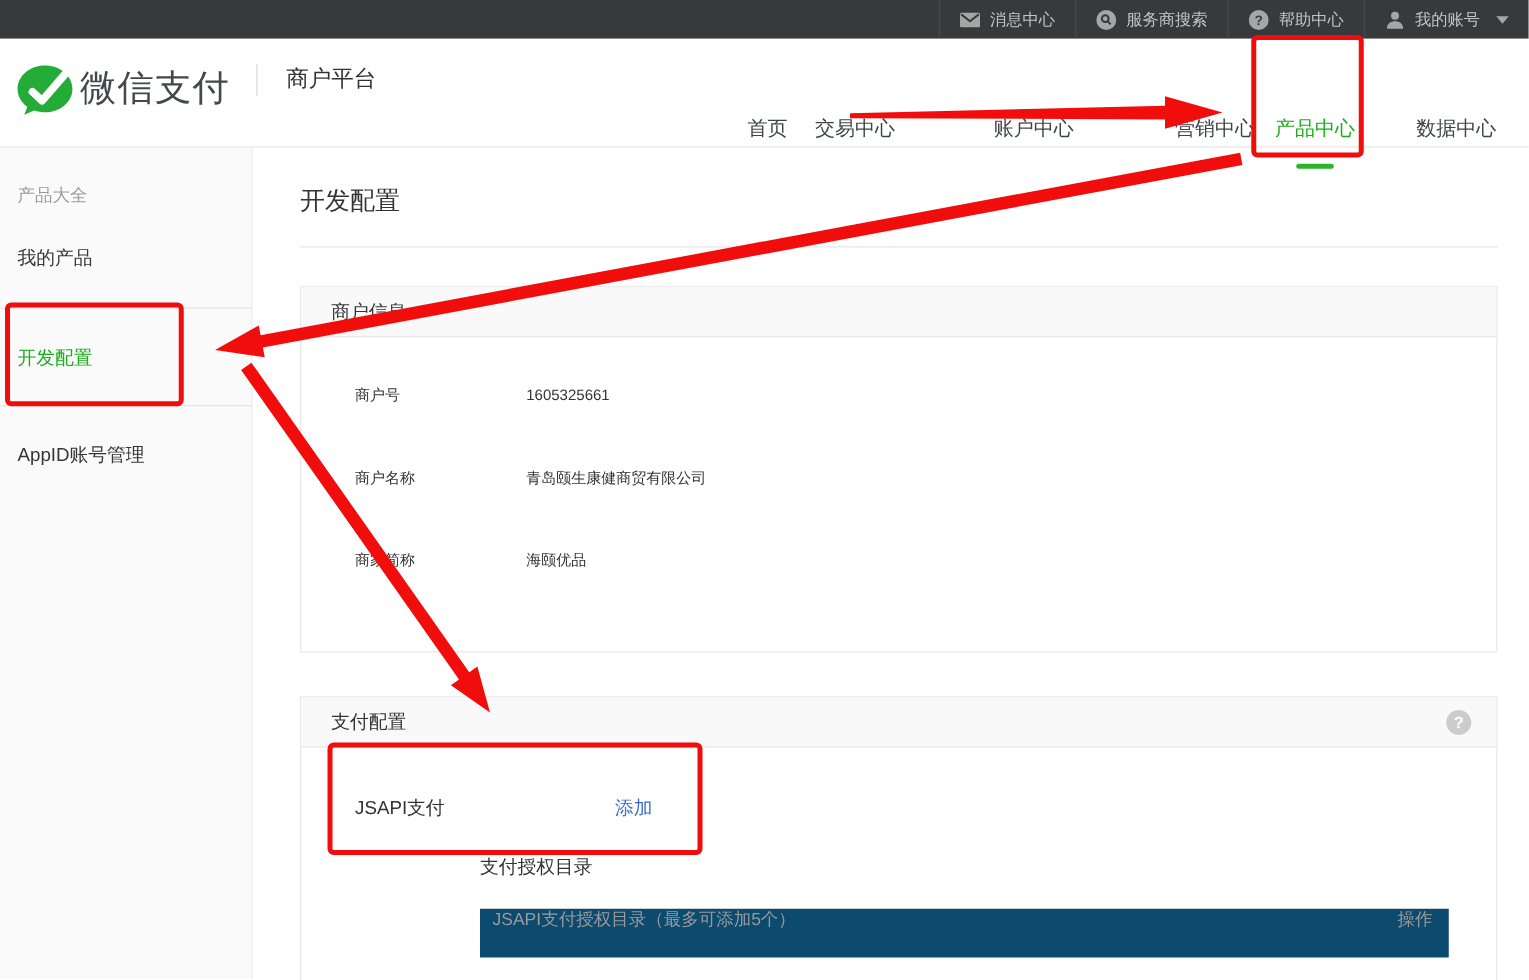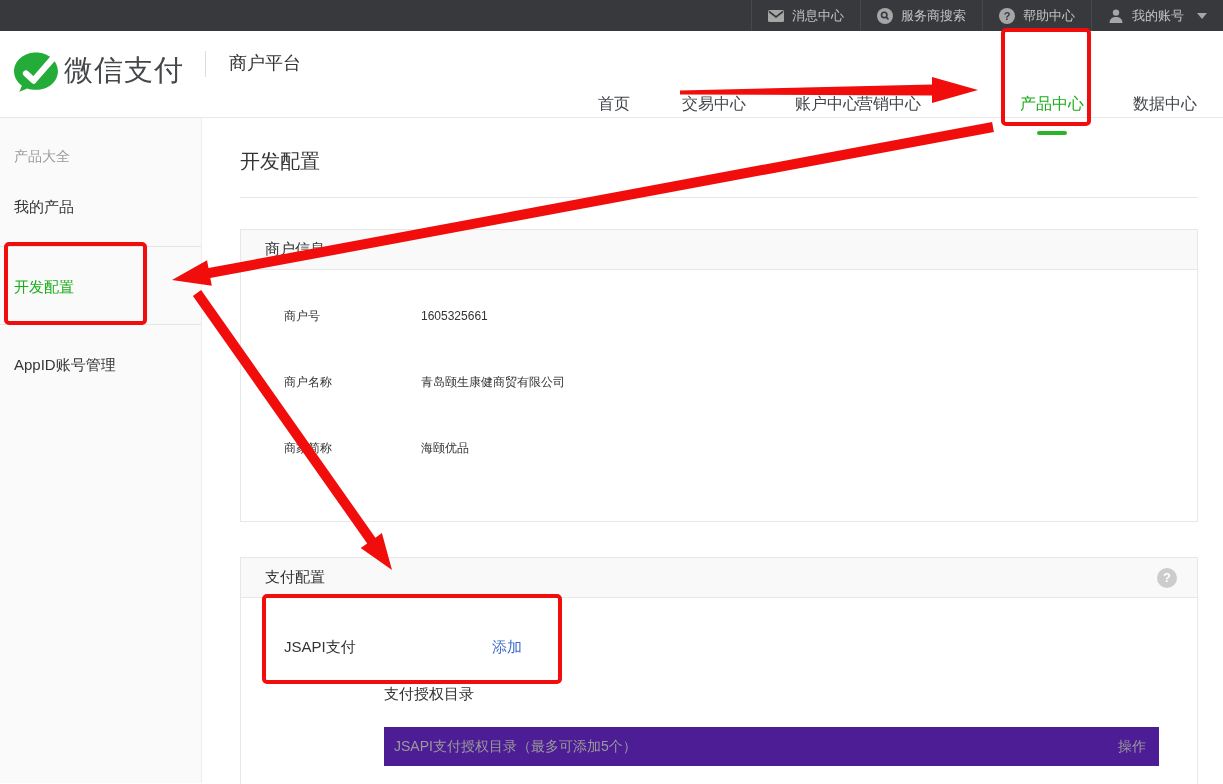--- a/index.html
+++ b/index.html
@@ -52,22 +52,22 @@
   .info-row:last-child { margin-bottom:0; }
   .info-label { width:137px; }
 
   .pay-body { padding:38px 0 40px 43px; }
   .pay-row { display:flex; font-size:15px; color:#333; line-height:21px; }
   .pay-method { width:100px; }
   .pay-dir { margin-right:18px;margin-top:47px; }
   .add-link { color:#3d6dcc; cursor:pointer; }
 
   .dir-table { width:775px; margin:23px 0 0 100px; font-size:14px; }
-  .dir-table-header { height:39px; background:#4c1d95; color:#9a9a9a;
-    display:flex; justify-content:space-between; align-items:center; padding:0 13px 0 10px; }
+  .dir-table-header { height:39px; background:#0c4a6e; color:#9a9a9a;
+    display:flex; justify-content:space-between; padding:0 13px 0 10px; }
   .dir-empty { height:55px; line-height:55px; text-align:center; color:#b2b2b2;
     border-bottom:1px solid #ececec; }
 
   
   .annotation-overlay { position:absolute; left:0; top:0; width:1223px; height:784px;
     pointer-events:none; z-index:50; }
 </style>
 </head>
 <body>
 
@@ -118,23 +118,23 @@
       <svg width="46" height="42" viewBox="0 0 48 44">
         <path d="M24 1.5 C11.3 1.5 1 10.3 1 21.1 C1 27.1 4.2 32.5 9.2 36.1 L6.6 42.8 L14.9 39.2 C17.8 40.2 20.9 40.7 24 40.7 C36.7 40.7 47 31.9 47 21.1 C47 10.3 36.7 1.5 24 1.5 Z" fill="#23ac38"></path>
         <path d="M13.5 23.5 L21.5 31 L41 8.5" fill="none" stroke="#ffffff" stroke-width="6.5" stroke-linecap="round" stroke-linejoin="round"></path>
       </svg>
     </span>
     <span class="brand-text">微信支付</span>
     <span class="brand-divider"></span>
     <span class="portal-text">商户平台</span>
   </div>
   <div class="nav-item" style="left:598px">首页</div>
-  <div class="nav-item" style="left:682px">交易中心</div>
+  <div class="nav-item" style="left:652px">交易中心</div>
   <div class="nav-item" style="left:795px">账户中心</div>
-  <div class="nav-item" style="left:857px">营销中心</div>
+  <div class="nav-item" style="left:940px">营销中心</div>
   <div class="nav-item active" style="left:1020px">产品中心</div>
   <div class="nav-item" style="left:1133px">数据中心</div>
 </div>
 
 <div class="layout">
 
   <div class="sidebar">
     <div class="sidebar-section">产品大全</div>
     <ul class="side-nav">
       <li class="side-item">我的产品</li>

